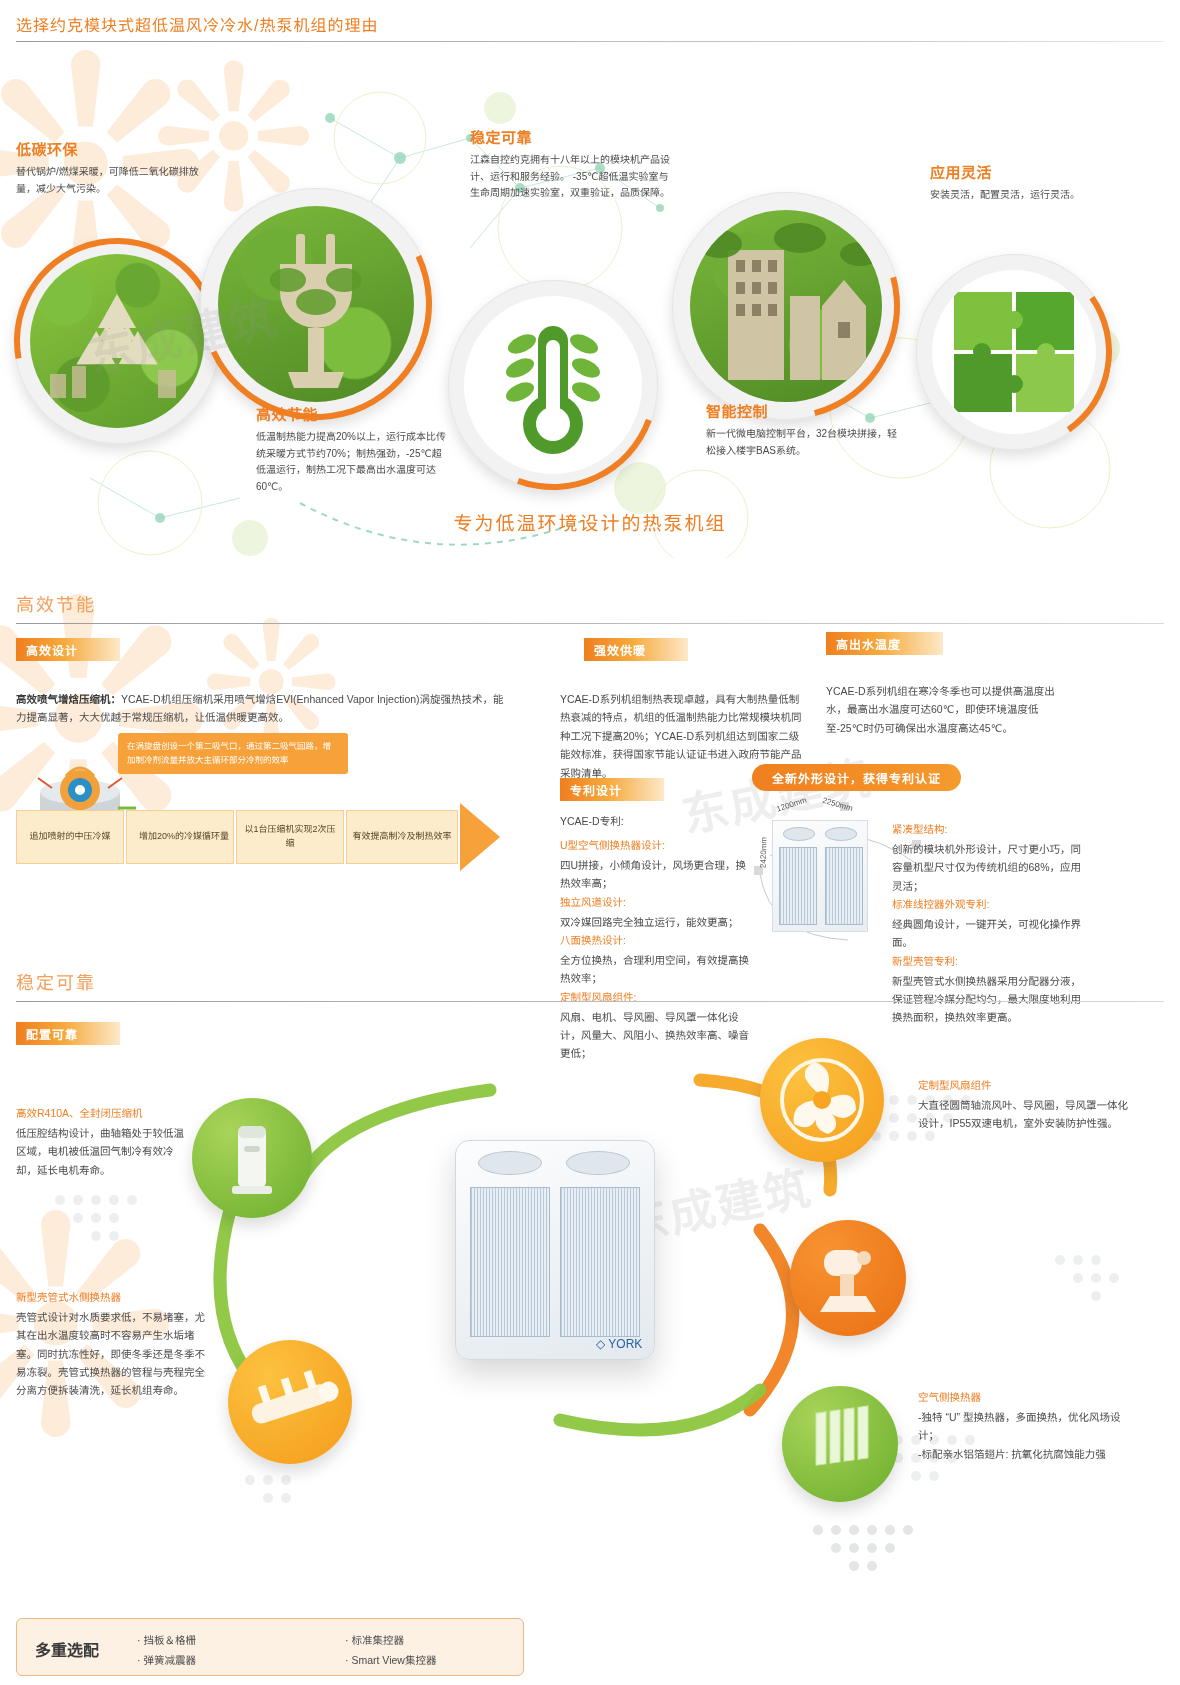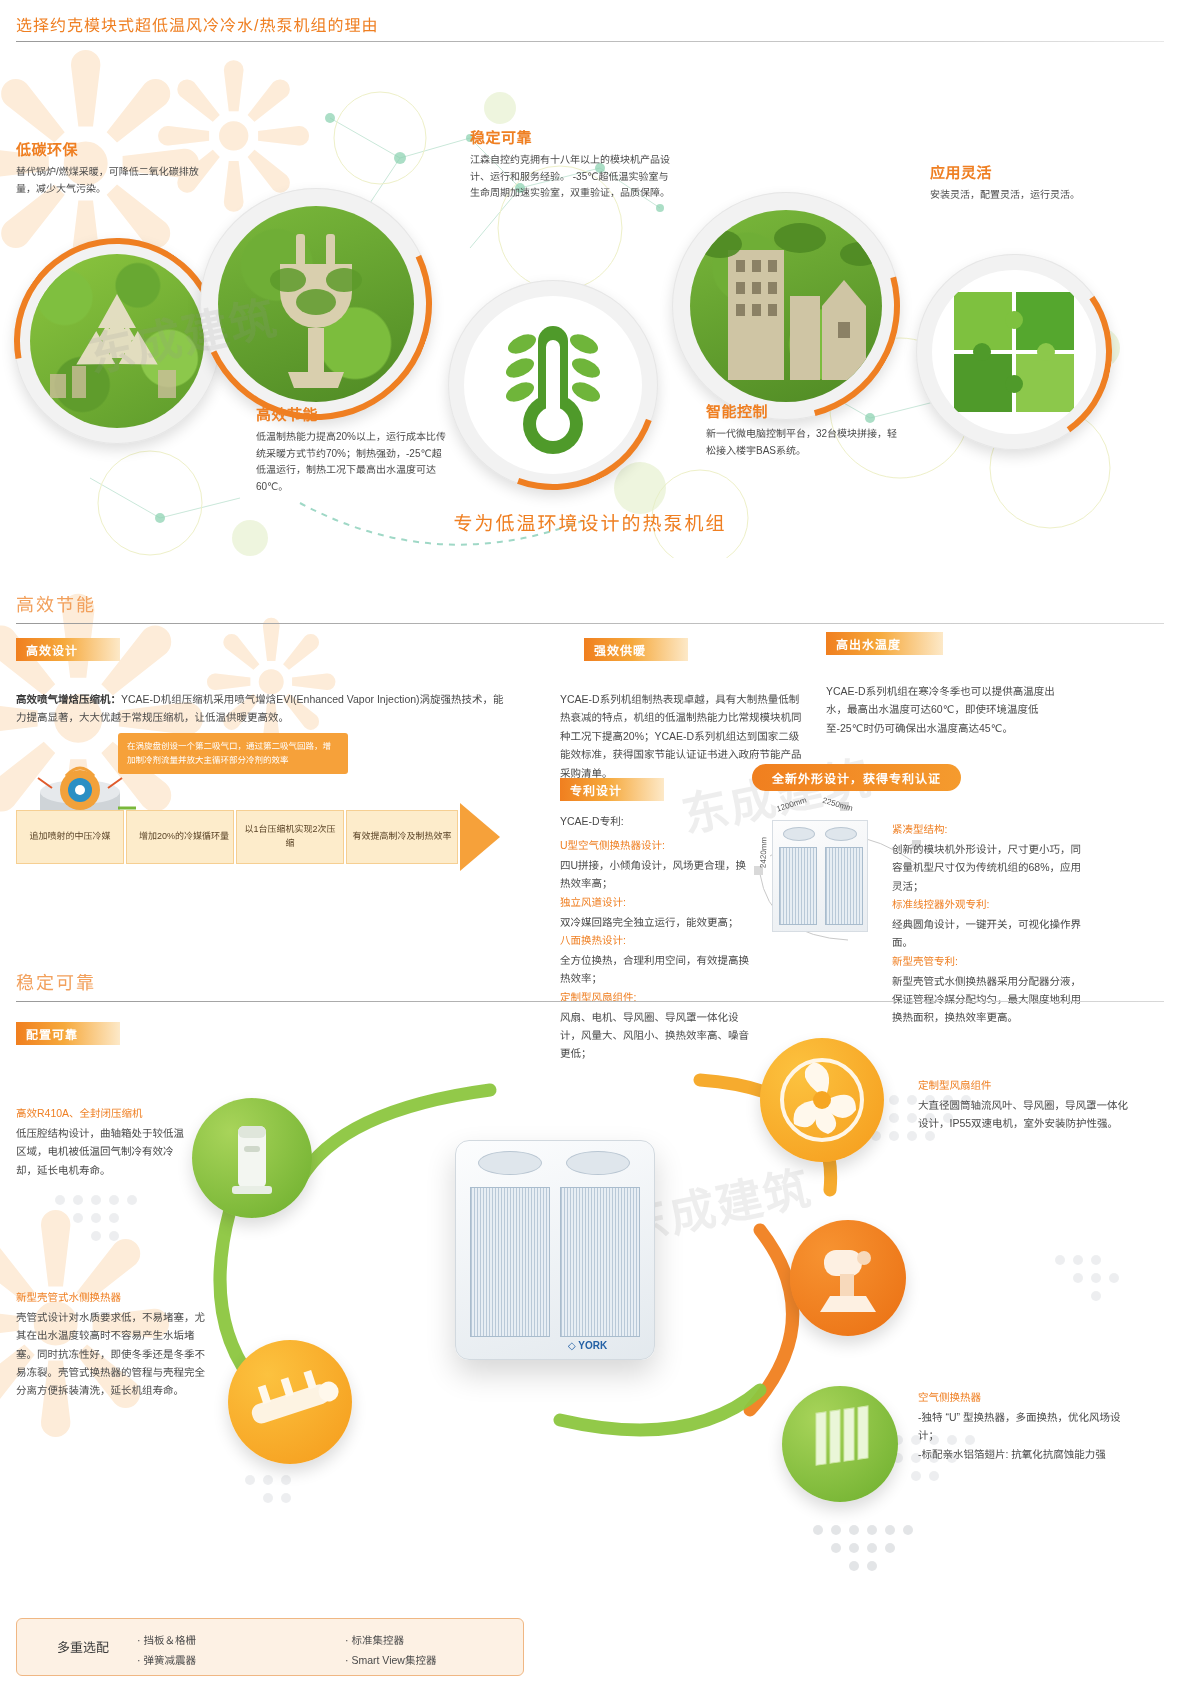--- a/index.html
+++ b/index.html
@@ -97,21 +97,21 @@
   
   .bubble { position:absolute; border-radius:50%;
             box-shadow:0 8px 16px rgba(0,0,0,.14); }
   .bubble.green { background:radial-gradient(circle at 32% 28%,#a8d45a,#6cae2c); }
   .bubble.orange{ background:radial-gradient(circle at 32% 28%,#fcc23f,#f59b1b); }
   .bubble.deep  { background:radial-gradient(circle at 32% 28%,#f79331,#ea6f12); }
 
   
   .optbox { position:absolute; left:16px; top:1618px; width:508px; height:58px;
             background:#fdf1e4; border:1px solid #f0b783; border-radius:6px; }
-  .optbox .t { position:absolute; left:18px; top:18px; font-size:13px; font-weight:400; color:#3b3b3b;margin-left:22px; }
+  .optbox .t { position:absolute; left:18px; top:18px; font-size:16px; font-weight:700; color:#3b3b3b; }
   .optcol { position:absolute; font-size:10.5px; line-height:1.9; color:#4a4a4a; }
 
   .wm { position:absolute; color:rgba(150,150,150,.16); font-size:46px; font-weight:700;
         transform:rotate(-12deg); letter-spacing:2px; pointer-events:none; user-select:none; }
 </style>
 </head>
 <body>
 
 <div class="page">
 
@@ -491,21 +491,21 @@
     <path d="M230 170 q-40 150 80 220" stroke="#8cc63f" stroke-width="13" fill="none" stroke-linecap="round" opacity=".95"></path>
   </svg>
 
   <div style="position:absolute; left:455px; top:1140px; width:200px; height:220px;
               border-radius:14px; background:linear-gradient(160deg,#fcfdfe,#e3e9ee);
               box-shadow:0 14px 30px rgba(0,0,0,.16); border:1px solid #d2d9df;">
     <div class="fanring" style="left:22px; top:10px; width:64px; height:24px;"></div>
     <div class="fanring" style="left:110px; top:10px; width:64px; height:24px;"></div>
     <div class="coil" style="left:14px; top:46px; width:80px; height:150px;"></div>
     <div class="coil" style="left:104px; top:46px; width:80px; height:150px;"></div>
-    <div style="position:absolute; left:112px; bottom:8px; font-size:10px; color:#2360a5; font-weight:700;">◇ YORK</div>
+    <div style="position:absolute; left:140px; bottom:8px; font-size:12px; color:#2360a5; font-weight:400;">◇ YORK</div>
   </div>
 
   <div class="bubble green" style="left:192px; top:1098px; width:120px; height:120px;">
     <svg width="120" height="120" viewBox="0 0 120 120">
       <rect x="46" y="28" width="28" height="62" rx="6" fill="#f3f6f1"></rect>
       <rect x="46" y="28" width="28" height="12" rx="6" fill="#dfe6db"></rect>
       <rect x="52" y="48" width="16" height="6" rx="3" fill="#cfd8ca"></rect>
       <rect x="40" y="88" width="40" height="8" rx="3" fill="#e8eee5"></rect>
     </svg>
   </div>

